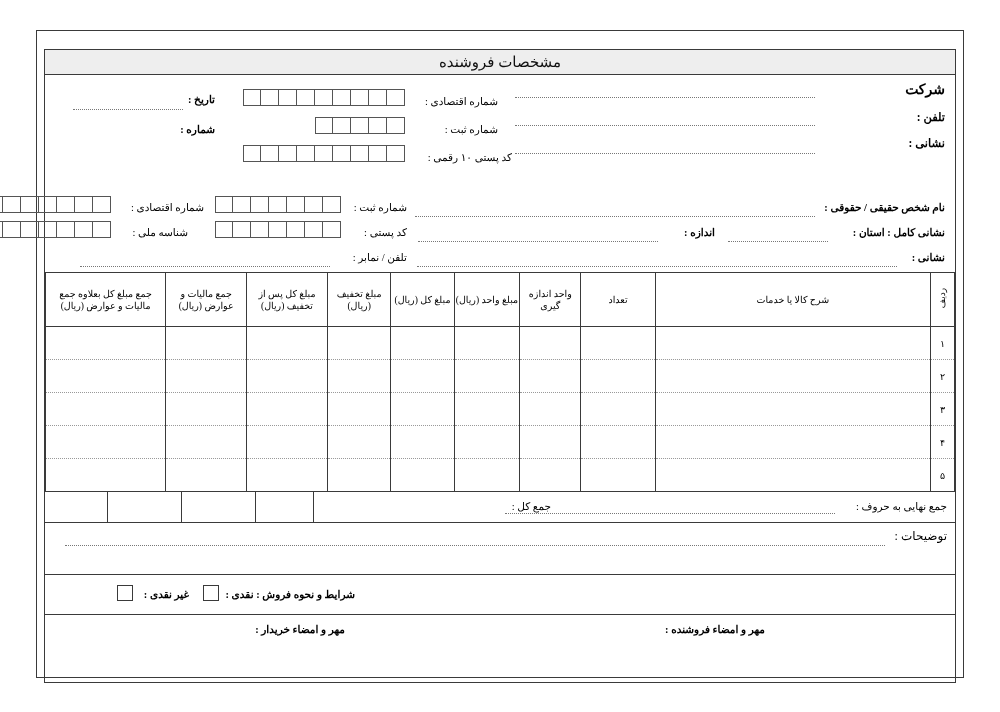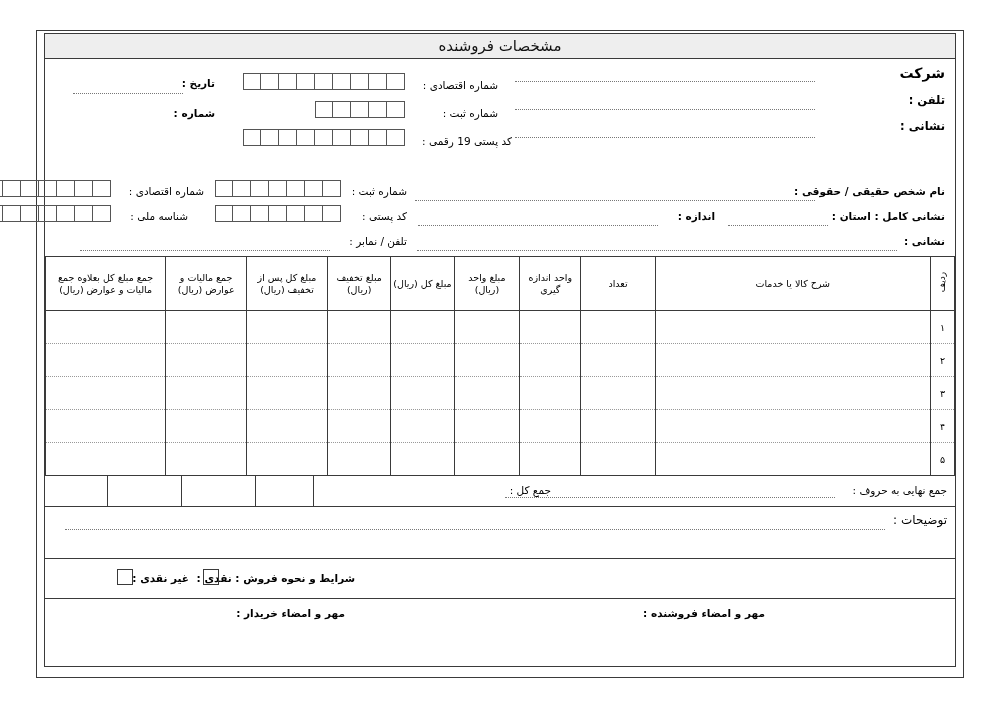--- a/index.html
+++ b/index.html
@@ -36,25 +36,26 @@
     top: 30px;
     width: 928px;
     height: 648px;
     border: 1px solid #3a3a3a;
     background: #fff;
     box-sizing: border-box;
   }
   .inner-frame {
     position: absolute;
     left: 7px;
-    top: 2px;
+    top: 18px;
     width: 912px;
     height: 634px;
     border: 1px solid #3a3a3a;
     box-sizing: border-box;
+    font-family: Liberation Serif, serif;
   }
   .band {
     position: absolute;
     left: 0;
     width: 100%;
     background: #eeeeee;
     border-bottom: 1px solid #3a3a3a;
     box-sizing: border-box;
     text-align: center;
     font-size: 15px;
@@ -303,21 +304,21 @@
 
         <div class="lbl abs" style="right:457px; top:48px;">شماره ثبت :</div>
         <div class="boxes" style="right:550px; top:42px;">
           <span></span>
             <span></span>
             <span></span>
             <span></span>
             <span></span>
         </div>
 
-        <div class="lbl abs" style="right:443px; top:76px;">کد پستی 19 رقمی :</div>
+        <div class="lbl abs" style="right:443px; top:76px;">کد پستی ۱۰ رقمی :</div>
         <div class="boxes" style="right:550px; top:70px;">
           <span></span>
             <span></span>
             <span></span>
             <span></span>
             <span></span>
             <span></span>
             <span></span>
             <span></span>
             <span></span>

